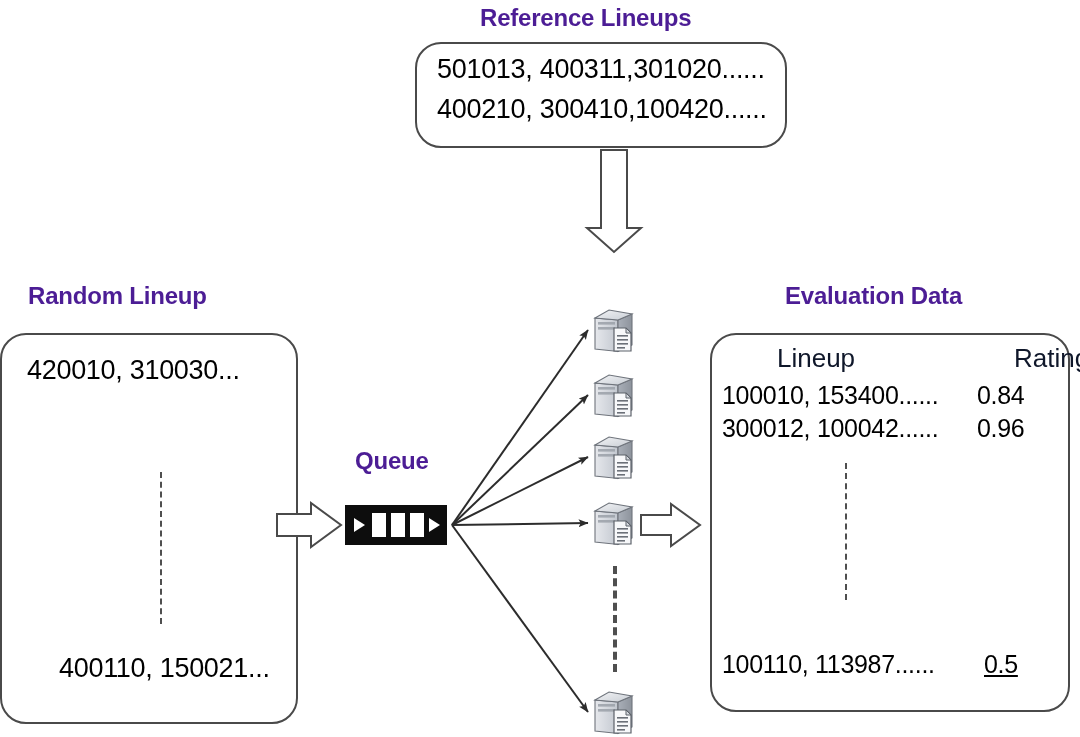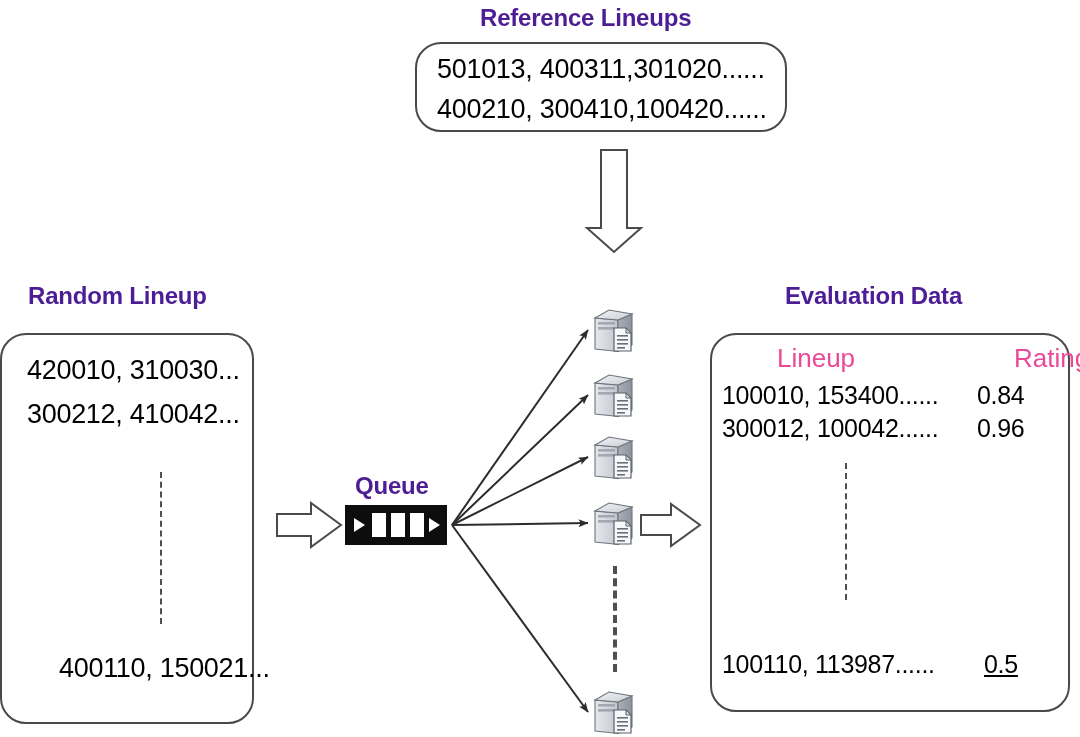--- a/index.html
+++ b/index.html
@@ -37,21 +37,21 @@
     position: absolute;
     font-size: 27px;
     white-space: nowrap;
     color: #000;
     letter-spacing: -0.3px;
   }
   .evalhdr {
     position: absolute;
     font-size: 26px;
     white-space: nowrap;
-    color: #ec4899;
+    color: #0f172a;
   }
   .vdots {
     position: absolute;
     border-left: 2px dashed #4f4f4f;
   }
   svg.overlay {
     position: absolute;
     left: 0;
     top: 0;
     width: 1080px;
@@ -78,35 +78,34 @@
     border-left: 11px solid #ffffff;
   }
 </style>
 </head>
 <body>
 
 <div id="canvas">
 
   <div class="title" style="left:480px; top:4px;">Reference Lineups</div>
 
-  <div class="rbox" style="left:415px; top:42px; width:372px; height:90px;">
+  <div class="rbox" style="left:415px; top:42px; width:372px; height:106px;">
     <div class="line" style="left:20px; top:10px;">501013, 400311,301020......</div>
     <div class="line" style="left:20px; top:50px;">400210, 300410,100420......</div>
   </div>
 
   <div class="title" style="left:28px; top:282px;">Random Lineup</div>
 
-  <div class="rbox" style="left:0px; top:333px; width:254px; height:391px;">
+  <div class="rbox" style="left:0px; top:333px; width:298px; height:391px;">
     <div class="line" style="left:25px; top:20px;">420010,  310030...</div>
-    <div class="line" style="left:25px; top:64px;">300212, 410042...</div>
     <div class="vdots" style="left:158px; top:137px; height:152px;"></div>
     <div class="line" style="left:25px; top:318px;margin-left:32px;">400110,  150021...</div>
   </div>
 
-  <div class="title" style="left:355px; top:447px;margin-top:25px;">Queue</div>
+  <div class="title" style="left:355px; top:447px;">Queue</div>
 
   <div class="queue-box" style="left:345px; top:505px; width:102px; height:40px;">
     <div class="queue-tri" style="left:9px;"></div>
     <div class="queue-bar" style="left:27px;"></div>
     <div class="queue-bar" style="left:46px;"></div>
     <div class="queue-bar" style="left:65px;"></div>
     <div class="queue-tri" style="left:84px;"></div>
   </div>
 
 

